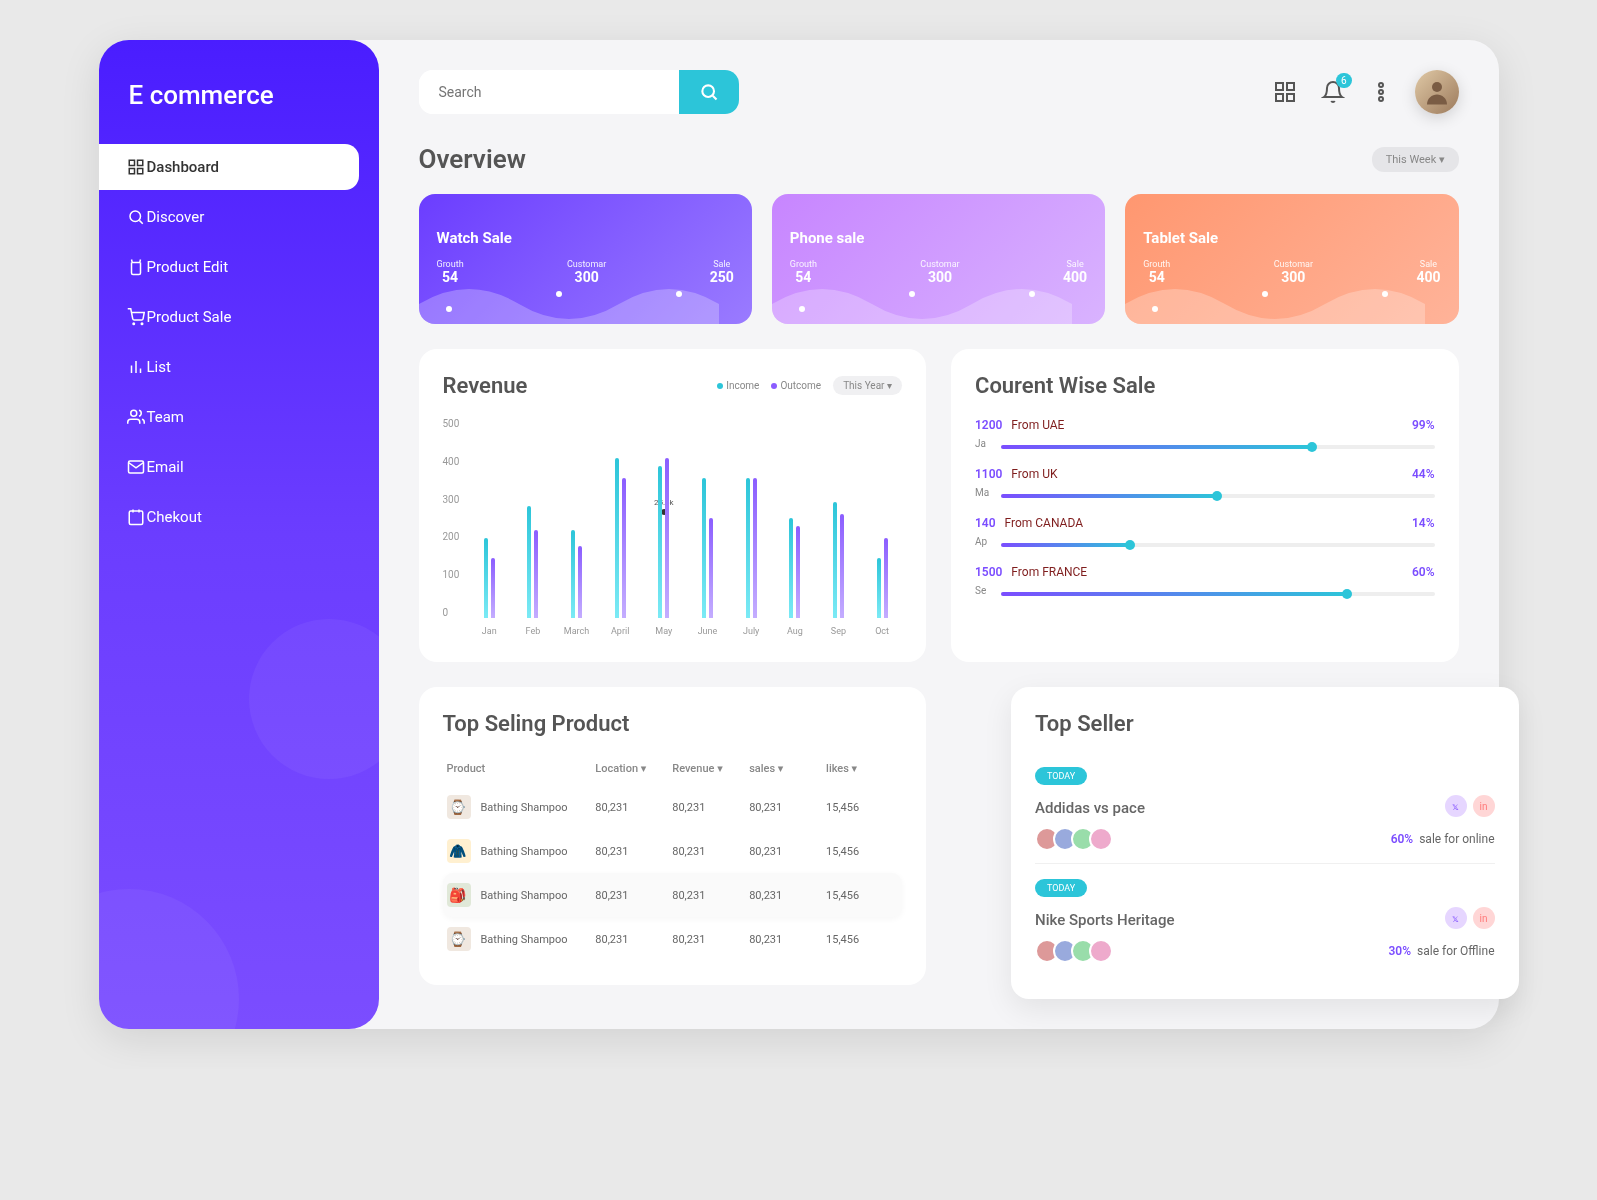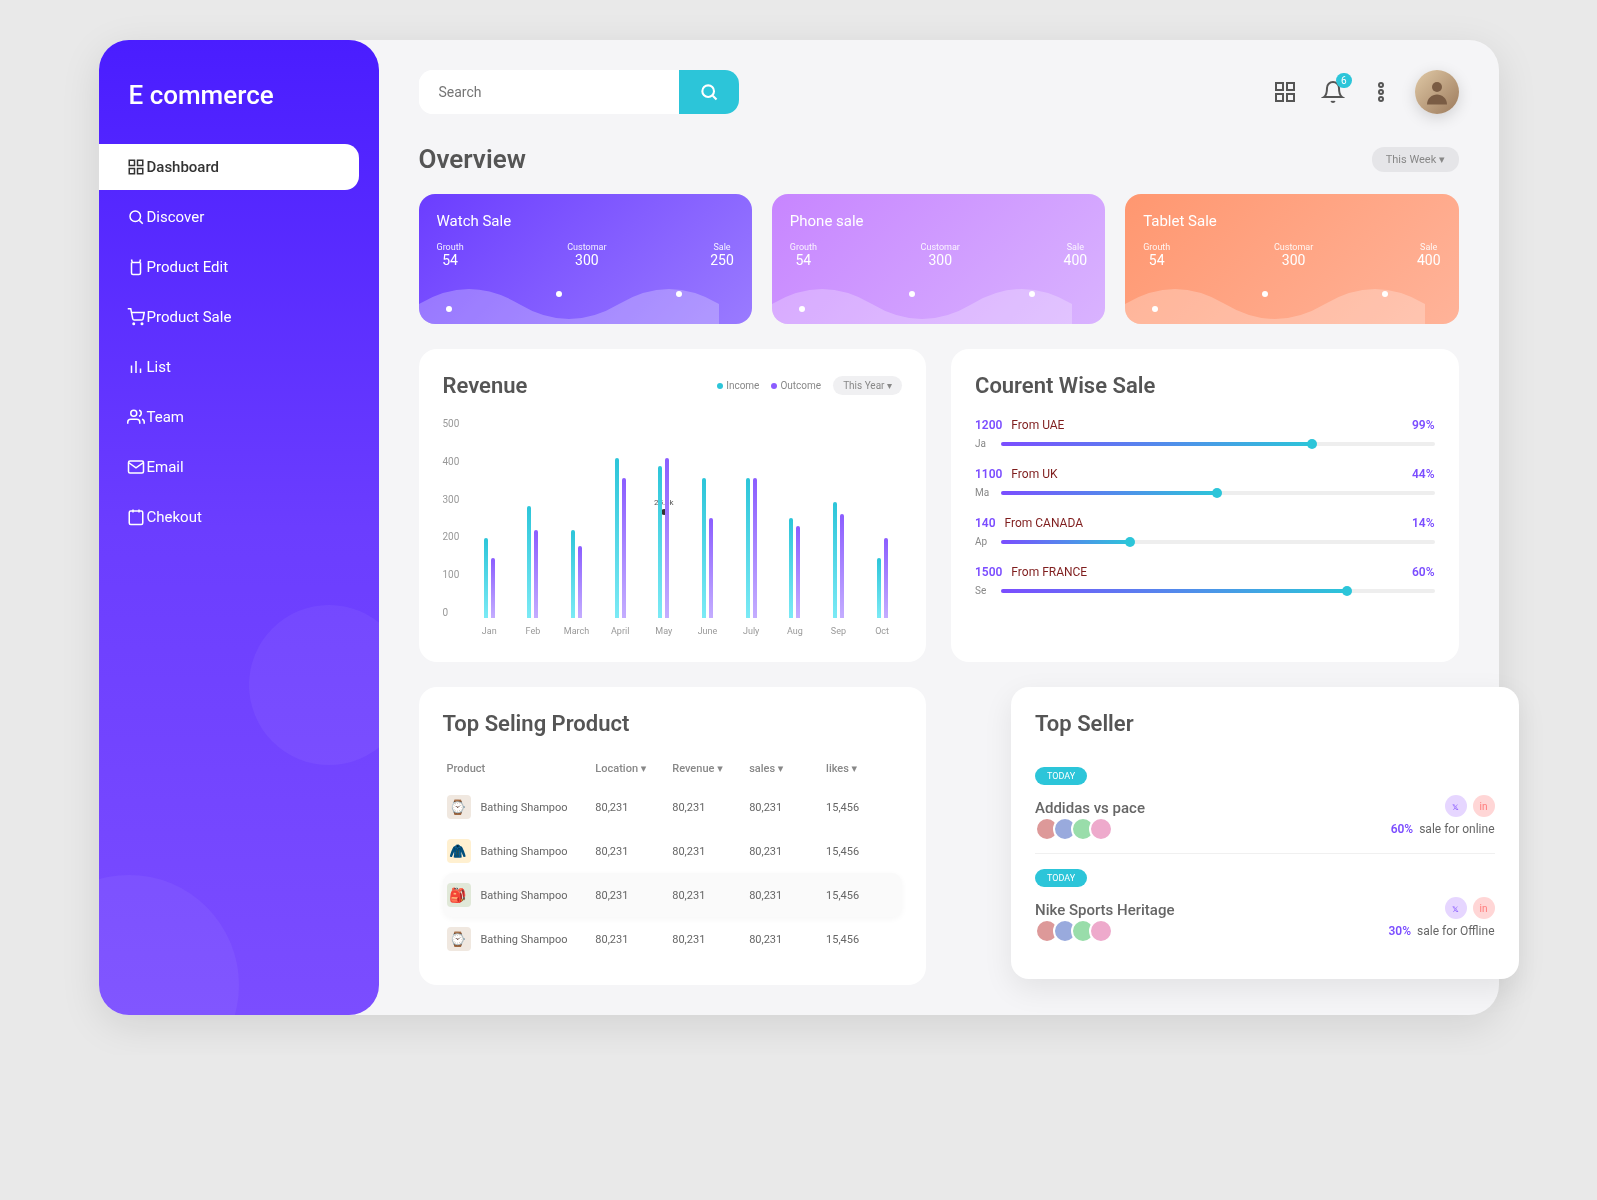--- a/index.html
+++ b/index.html
@@ -26,25 +26,25 @@
 .avatar { width: 44px; height: 44px; border-radius: 50%; background: linear-gradient(135deg, #e0c9a6, #9c7a5c); box-shadow: 0 4px 15px rgba(0,0,0,0.15); cursor: pointer; display:flex; align-items:center; justify-content:center; }
 .avatar svg{width:30px;height:30px;}
 .section-head { display: flex; justify-content: space-between; align-items: center; margin: 10px 0 20px; }
 .section-title { font-size: 26px; font-weight: 600; color: #555; }
 .week-pill { background: #e5e5e8; padding: 6px 14px; border-radius: 12px; font-size: 11px; color: #888; cursor: pointer; }
 .cards { display: grid; grid-template-columns: 1fr 1fr 1fr; gap: 20px; margin-bottom: 25px; }
 .stat-card { border-radius: 16px; padding: 18px; height: 130px; color: #fff; position: relative; overflow: hidden; }
 .stat-card.c1 { background: linear-gradient(135deg, #6b3dff, #9a7bff); }
 .stat-card.c2 { background: linear-gradient(135deg, #c785ff, #d9b3ff); }
 .stat-card.c3 { background: linear-gradient(135deg, #ff9770, #ffb399); }
-.card-title { font-size: 15px; font-weight: 400; margin-bottom: 12px; }
+.card-title { font-size: 15px; font-weight: 700; margin-bottom: 12px; margin-top: 17px; }
 .card-stats { display: flex; justify-content: space-between; font-size: 10px; position:relative; z-index:2; }
 .card-stat { text-align: center; }
 .card-stat .label { font-size: 9px; opacity: 0.9; }
-.card-stat .value { font-size: 14px; font-weight: 400; }
+.card-stat .value { font-size: 14px; font-weight: 700; }
 .card-wave { position: absolute; bottom: 0; left: 0; right: 0; height: 60px; }
 .row2 { display: grid; grid-template-columns: 1fr 1fr; gap: 25px; margin-bottom: 25px; }
 .panel { background: #fff; border-radius: 18px; padding: 24px; }
 .panel-head { display: flex; justify-content: space-between; align-items: center; margin-bottom: 20px; }
 .panel-title { font-size: 22px; font-weight: 600; color: #555; }
 .legend { display: flex; gap: 12px; align-items: center; font-size: 10px; color: #888; }
 .dot { width: 6px; height: 6px; border-radius: 50%; display: inline-block; margin-right: 3px; }
 .dot.income { background: #2cc5d9; }
 .dot.outcome { background: #8b5dff; }
 .year-pill { background: #f0f0f2; padding: 4px 10px; border-radius: 10px; font-size: 10px; color: #888; cursor:pointer; }
@@ -55,21 +55,21 @@
 .bar { width: 4px; border-radius: 2px 2px 0 0; position: relative; }
 .bar.income { background: linear-gradient(180deg, #2cc5d9, #7beaf5); }
 .bar.outcome { background: linear-gradient(180deg, #8b5dff, #c4adff); }
 .bar-label { position: absolute; bottom: -18px; font-size: 9px; color: #999; left: 50%; transform: translateX(-50%); }
 .tooltip { position: absolute; top: 40px; left: 50%; transform: translateX(-50%); font-size: 8px; color: #555; white-space:nowrap; }
 .cw-item { margin-bottom: 18px; }
 .cw-top { display: flex; justify-content: space-between; font-size: 12px; margin-bottom: 6px; }
 .cw-count { color: #7b4dff; font-weight: 600; }
 .cw-from { color: #7f1d1d; }
 .cw-pct { color: #7b4dff; font-weight: 600; }
-.cw-bar { display: flex; align-items: center; gap: 6px; }
+.cw-bar { display: flex; align-items: flex-end; gap: 6px; }
 .cw-month { font-size: 10px; color: #888; width: 20px; }
 .cw-track { flex: 1; height: 4px; background: #eee; border-radius: 2px; position: relative; }
 .cw-fill { height: 100%; background: linear-gradient(90deg, #7b4dff, #2cc5d9); border-radius: 2px; position: relative; }
 .cw-fill::after { content: ''; position: absolute; right: -4px; top: -3px; width: 10px; height: 10px; background: #2cc5d9; border-radius: 50%; }
 .row3 { display: grid; grid-template-columns: 1fr 1fr; gap: 25px; align-items: start; }
 .table-head, .table-row { display: grid; grid-template-columns: 2fr 1fr 1fr 1fr 1fr; gap: 5px; align-items: center; font-size: 11px; padding: 10px 4px; }
 .table-head { color: #888; font-weight: 500; }
 .table-row { color: #666; }
 .table-row.highlighted { background: #fafafa; border-radius: 10px; box-shadow: 0 2px 6px rgba(0,0,0,0.04); }
 .prod-cell { display: flex; align-items: center; gap: 10px; }
@@ -77,21 +77,21 @@
 .ts-panel { box-shadow: 0 10px 30px rgba(0,0,0,0.08); position: relative; right: -60px; }
 .ts-item { padding: 12px 0; border-bottom: 1px solid #f0f0f0; }
 .ts-item:last-child { border-bottom: none; }
 .ts-tag { display: inline-block; background: #2cc5d9; color: #fff; font-size: 9px; padding: 4px 12px; border-radius: 10px; margin-bottom: 10px; }
 .ts-row { display: flex; justify-content: space-between; align-items: flex-end; }
 .ts-title { font-size: 15px; color: #666; font-weight: 500; }
 .ts-social { display: flex; gap: 6px; }
 .ts-social span { width: 22px; height: 22px; border-radius: 50%; display: flex; align-items: center; justify-content: center; font-size: 10px; }
 .tw { background: #e6d6ff; color: #8b5dff; }
 .ln { background: #ffd6d6; color: #ff7b7b; }
-.ts-bottom { display: flex; justify-content: space-between; align-items: center; }
+.ts-bottom { display: flex; justify-content: space-between; align-items: center; margin-top: 10px; }
 .ts-avatars { display: flex; }
 .ts-avatars .a { width: 24px; height: 24px; border-radius: 50%; margin-left: -6px; border: 2px solid #fff; }
 .ts-avatars .a:first-child{margin-left:0;}
 .ts-sale { font-size: 12px; color: #666; }
 .ts-pct { color: #7b4dff; font-weight: 600; }
 </style>
 </head>
 <body>
 
 <div class="app">

